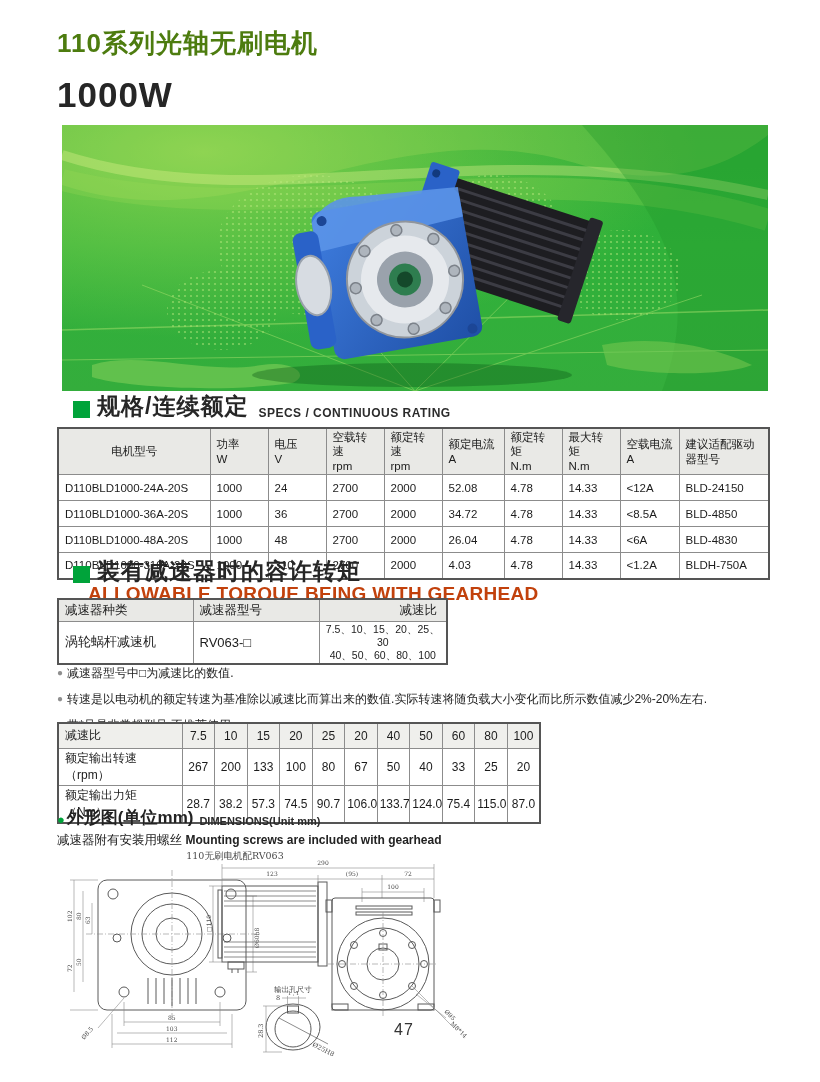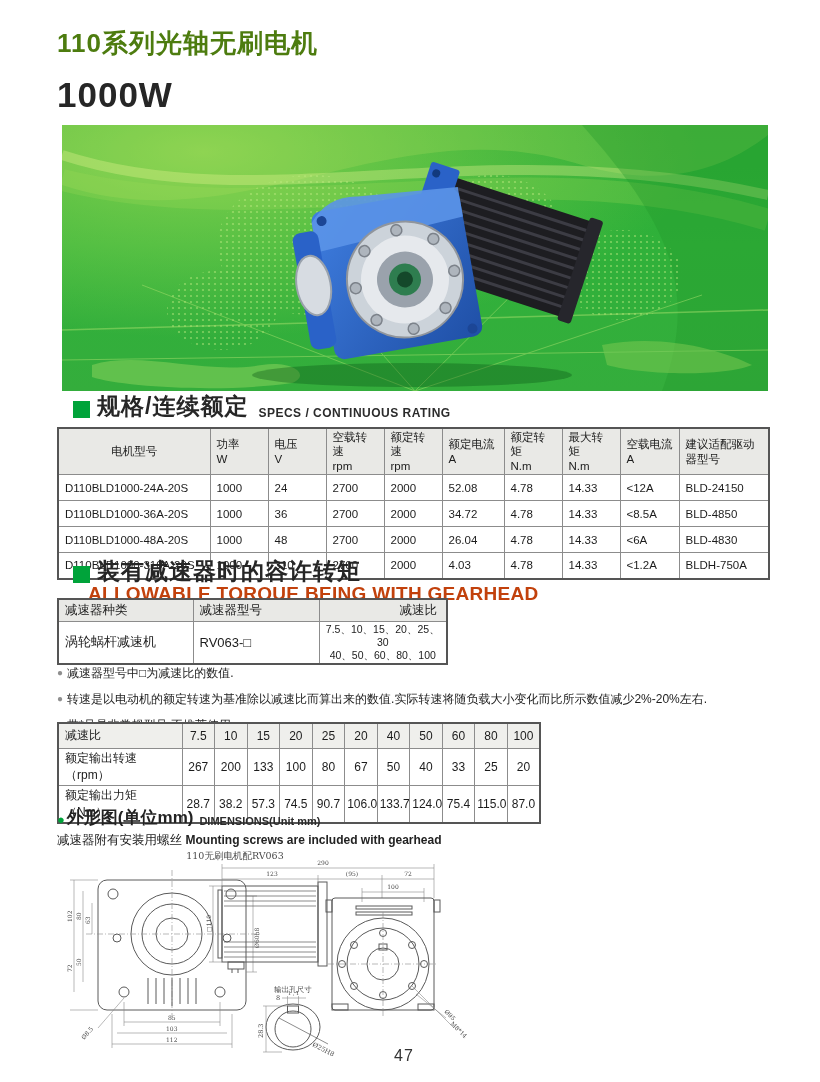--- a/index.html
+++ b/index.html
@@ -56,21 +56,21 @@
   .dim-line1 { display:flex; align-items:flex-end; }
   .dim-dot { color:#00a33a; font-size:13px; margin-right:2px; padding-bottom:2px; }
   .dim-cn { font-size:17px; font-weight:bold; color:#222; }
   .dim-en { font-size:11px; font-weight:bold; color:#2b2b2b; margin-left:6px; padding-bottom:2px; }
   .dim-line2 { margin-top:3px; font-size:12.5px; color:#222; }
   .dim-line2 .en { font-size:12px; font-weight:bold; }
 
   
   .drawing { position:absolute; left:60px; top:846px; }
   .drawing text { font-family:"DejaVu Serif", serif; fill:#4a4a4a; }
-  .pageno { position:absolute; left:394px; top:1021px; font-size:16px; color:#333; letter-spacing:1px;margin-top:26px; }
+  .pageno { position:absolute; left:394px; top:1021px; font-size:16px; color:#333; letter-spacing:1px; }
 </style>
 </head>
 <body>
 
 <div class="page">
 
   <div class="hdr">
     <div class="t-cn">110系列光轴无刷电机</div>
     <div class="t-power">1000W</div>
   </div>

